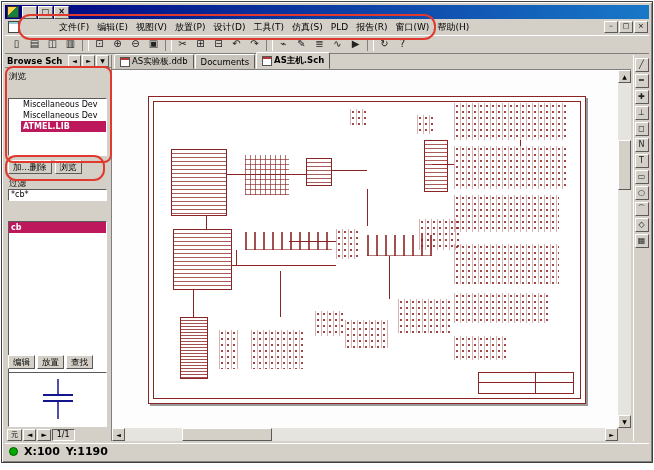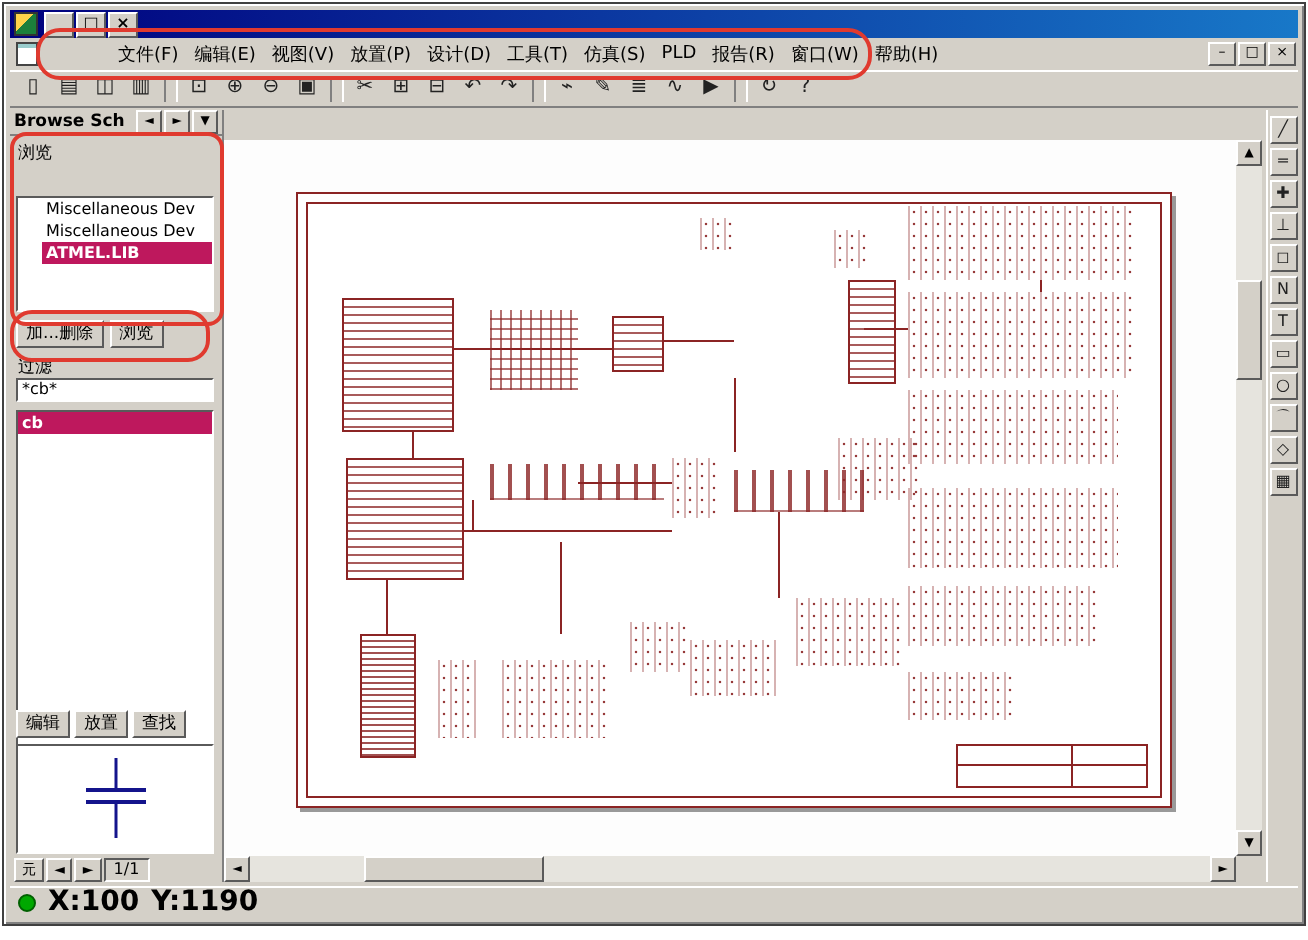--- a/index.html
+++ b/index.html
@@ -41,21 +41,21 @@
          font-size:6px;line-height:9px;text-align:center;}
   .plabel{position:absolute;left:4px;font-size:8.5px;}
   .dropdown{position:absolute;left:3px;top:27px;width:99px;height:14px;background:#fff;
             border:1px solid;border-color:#5a5a5a #fff #fff #5a5a5a;display:flex;box-sizing:border-box;}
   .dd-value{flex:1 1 auto;background:#000080;color:#fff;font-size:8.5px;line-height:12px;padding:0 2px;
             white-space:nowrap;overflow:hidden;}
   .dd-btn{width:12px;background:#d4d0c8;border-left:1px solid #808080;font-size:6px;line-height:12px;text-align:center;}
   .listbox{position:absolute;left:3px;width:99px;background:#fff;
            border:1px solid;border-color:#5a5a5a #fff #fff #5a5a5a;overflow:hidden;box-sizing:border-box;}
   .liblist{top:43px;height:58px;padding-left:12px;}
-  .complist{top:150px;height:186px;}
+  .complist{top:166px;height:186px;}
   .lrow{font-size:8px;line-height:11px;padding-left:2px;white-space:nowrap;overflow:hidden;}
   .lrow.sel{background:#be185d;color:#fff;font-weight:bold;}
   .btnrow1{position:absolute;left:3px;top:105px;display:flex;gap:3px;}
   .btnrow2{position:absolute;left:3px;top:300px;display:flex;gap:2px;}
   .pbtn{background:#d4d0c8;border:1px solid;border-color:#fff #5a5a5a #5a5a5a #fff;
         font-size:8.5px;height:14px;line-height:12px;padding:0 4px;font-family:inherit;}
   .filter-edit{position:absolute;left:3px;top:134px;width:99px;height:12px;background:#fff;
                border:1px solid;border-color:#5a5a5a #fff #fff #5a5a5a;font-size:8px;line-height:10px;
                padding-left:2px;box-sizing:border-box;}
   .preview{position:absolute;left:3px;top:317px;width:99px;height:55px;background:#fff;
@@ -103,21 +103,21 @@
   .hthumb{position:absolute;left:70px;top:0;width:90px;height:13px;background:#d4d0c8;border:1px solid;
           border-color:#fff #5a5a5a #5a5a5a #fff;box-sizing:border-box;}
   .hscroll .sbtn.right{margin-left:auto;}
   
   .righttools{position:absolute;left:631px;top:53px;width:16px;height:386px;background:#d4d0c8;
               border-left:1px solid #fff;display:flex;flex-direction:column;align-items:center;padding-top:3px;box-sizing:border-box;}
   .rtbtn{width:14px;height:14px;background:#d4d0c8;border:1px solid;border-color:#fff #5a5a5a #5a5a5a #fff;
          font-size:8px;line-height:12px;text-align:center;margin-bottom:2px;box-sizing:border-box;color:#222;}
   
   .statusbar{position:absolute;left:3px;top:441px;width:644px;height:15px;display:flex;align-items:center;
-             border-top:1px solid #fff;font-size:14px;font-weight:bold;gap:6px;padding-left:4px;box-sizing:border-box;}
+             border-top:1px solid #fff;font-size:11px;font-weight:bold;gap:6px;padding-left:4px;box-sizing:border-box;}
   .led{width:7px;height:7px;border-radius:50%;background:#00a800;border:1px solid #006000;}
   
   .annotation{position:absolute;border:2px solid #e03a2f;border-radius:12px;pointer-events:none;}
   .ann1{left:18px;top:14px;width:414px;height:22px;}
   .ann2{left:5px;top:66px;width:103px;height:93px;border-radius:8px;}
   .ann3{left:5px;top:155px;width:96px;height:22px;border-radius:11px;}
 </style>
 </head>
 <body>
 
@@ -221,20 +221,33 @@
       </div>
       <div class="pager">
         <button class="pgbtn">元</button>
         <button class="pgbtn">◄</button>
         <button class="pgbtn">►</button>
         <span class="pagebox">1/1</span>
       </div>
     </div>
 
     <div class="main">
+      <div class="tabstrip">
+          <div class="tab">
+            <span class="tabicon"></span>
+            <span class="tablabel">AS实验板.ddb</span>
+          </div>
+          <div class="tab">
+            <span class="tablabel">Documents</span>
+          </div>
+          <div class="tab active">
+            <span class="tabicon"></span>
+            <span class="tablabel">AS主机.Sch</span>
+          </div>
+        </div>
       <div class="canvas">
         <div class="sheet">
           <div class="sheet-inner"></div>
         <div class="cluster cl-ic" style="left: 5%; top: 17%; width: 13%; height: 22%;"></div>
             <div class="cluster cl-grid" style="left: 22%; top: 19%; width: 10%; height: 13%;"></div>
             <div class="cluster cl-ic" style="left: 36%; top: 20%; width: 6%; height: 9%;"></div>
             <div class="cluster cl-blk" style="left: 46%; top: 4%; width: 4%; height: 5%;"></div>
             <div class="cluster cl-blk" style="left: 61.5%; top: 6%; width: 4%; height: 6%;"></div>
             <div class="cluster cl-ic" style="left: 63%; top: 14%; width: 5.5%; height: 17%;"></div>
             <div class="cluster cl-blk" style="left: 70%; top: 2%; width: 26%; height: 12%;"></div>

